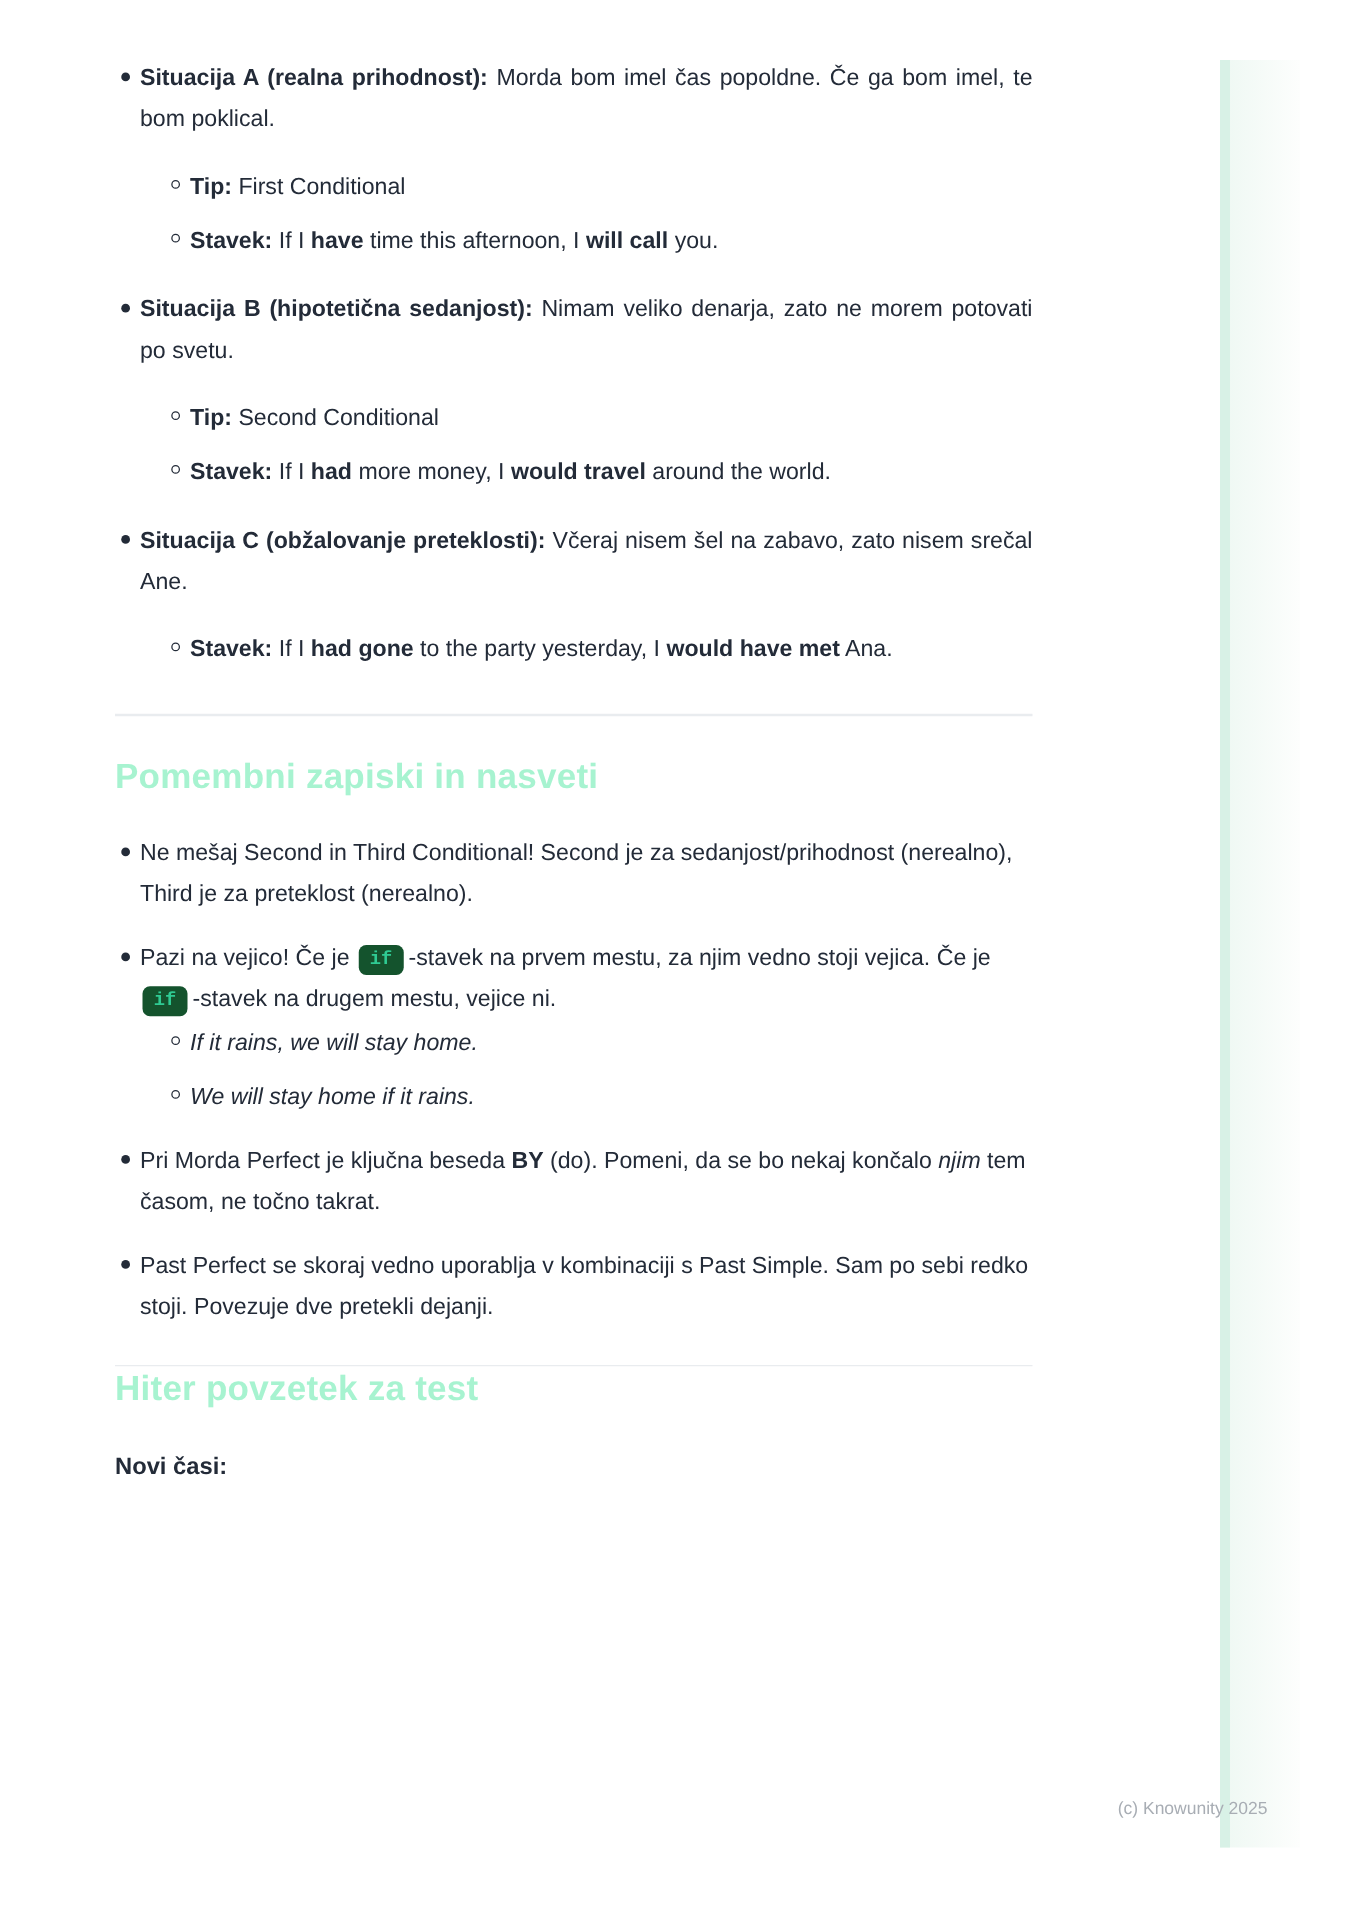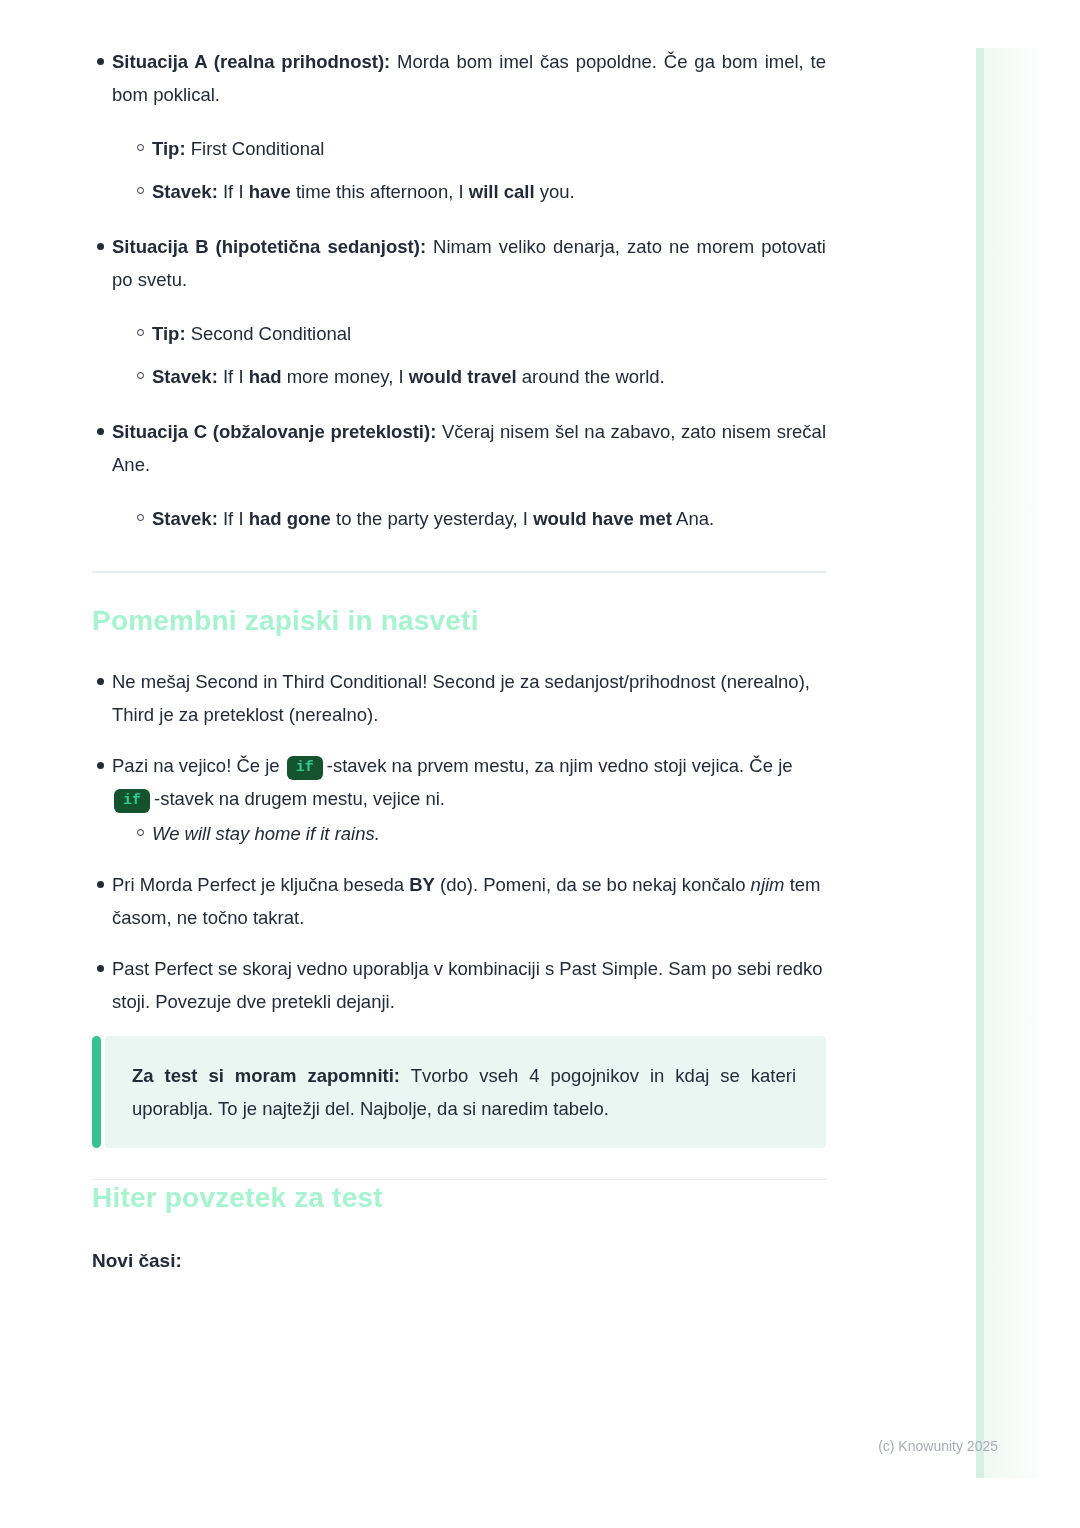--- a/index.html
+++ b/index.html
@@ -75,21 +75,21 @@
     position: absolute; left: 976px; top: 48px; width: 64px; height: 1430px;
     background: linear-gradient(to right, #eef8f3 0%, #f6fbf8 55%, #fdfefd 100%);
   }
   .side-strip::before {
     content: ""; position: absolute; left: 0; top: 0; bottom: 0; width: 8px;
     background: #d8f1e6;
   }
 
   
   .footer {
-    position: absolute; top: 1438px; right: 82px;
+    position: absolute; top: 1438px; right: 66px;
     font-size: 14px; color: #a8adb4; z-index: 2;
   }
 </style>
 </head>
 <body>
 
 <div class="side-strip"></div>
 
 <div class="content">
 
@@ -147,42 +147,40 @@
       <span class="dot"></span>
       <p>Ne mešaj Second in Third Conditional! Second je za sedanjost/prihodnost (nerealno), Third je za preteklost (nerealno).</p>
     </li>
 
     <li class="top">
       <span class="dot"></span>
       <p><span>Pazi na vejico! Če je </span><code class="code-chip">if</code><span>-stavek na prvem mestu, za njim vedno stoji vejica. Če je </span><code class="code-chip">if</code><span>-stavek na drugem mestu, vejice ni.</span></p>
       <ul class="sub tight">
         <li class="subi">
           <span class="circ"></span>
+          <p class="em">If it rains, we will stay home.</p>
+        </li>
+        <li class="subi">
+          <span class="circ"></span>
           <p class="em">We will stay home if it rains.</p>
         </li>
       </ul>
     </li>
 
     <li class="top">
       <span class="dot"></span>
       <p><span>Pri Morda Perfect je ključna beseda </span><b>BY</b><span> (do). Pomeni, da se bo nekaj končalo </span><span class="em">njim</span><span> tem časom, ne točno takrat.</span></p>
     </li>
 
     <li class="top">
       <span class="dot"></span>
       <p>Past Perfect se skoraj vedno uporablja v kombinaciji s Past Simple. Sam po sebi redko stoji. Povezuje dve pretekli dejanji.</p>
     </li>
   </ul>
 
-  <div class="callout">
-    <span class="callout-bar"></span>
-    <div class="callout-box">
-      <p class="just"><b>Za test si moram zapomniti:</b><span> Tvorbo vseh 4 pogojnikov in kdaj se kateri uporablja. To je najtežji del. Najbolje, da si naredim tabelo.</span></p>
-    </div>
-  </div>
 
   <hr class="divider d2">
 
   <h2 id="summary-heading">Hiter povzetek za test</h2>
 
   <p class="subhead">Novi časi:</p>
 
 </div>
 
 <div class="footer">(c) Knowunity 2025</div>

